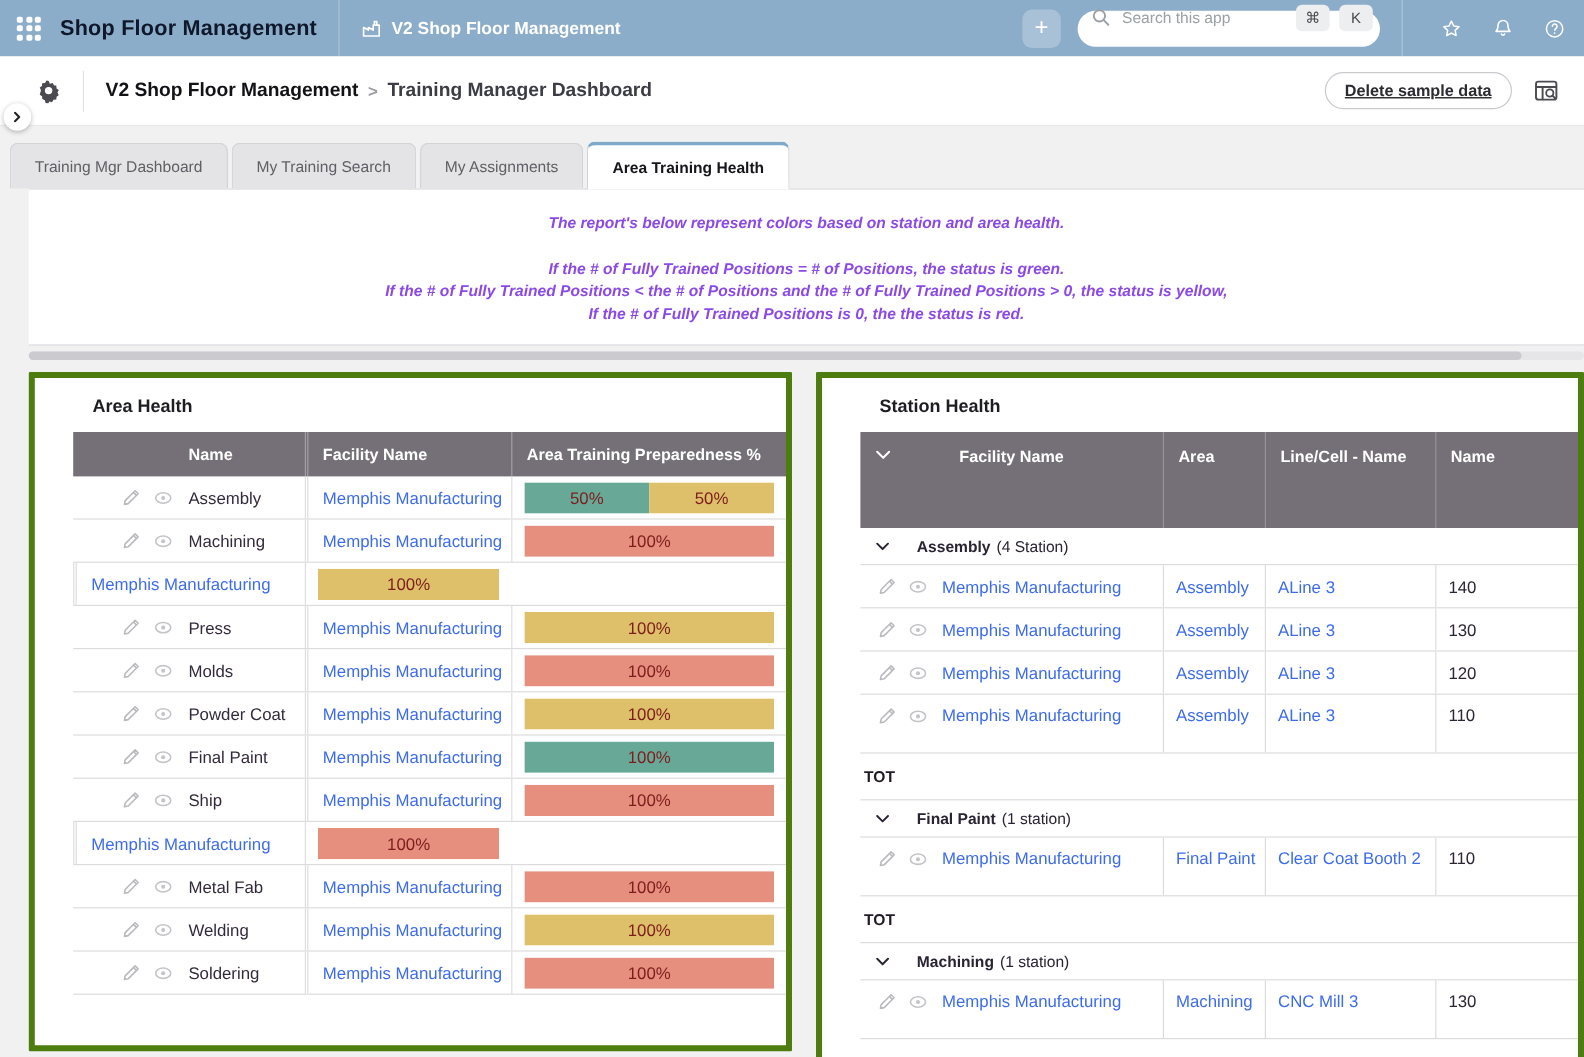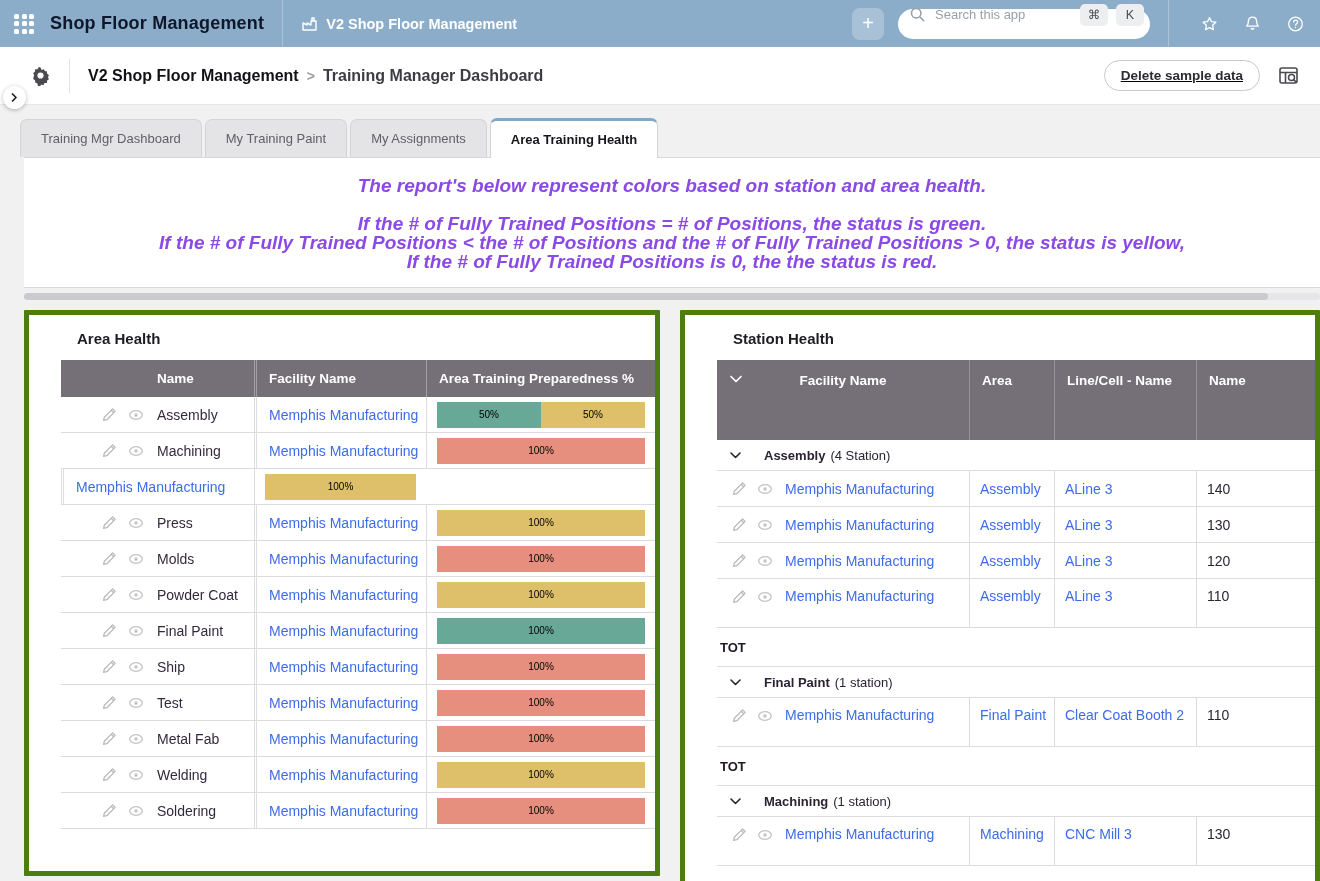--- a/index.html
+++ b/index.html
@@ -34,31 +34,31 @@
   .crumb-sep{color:#9a9aa1;margin:0 8px;font-weight:bold;font-size:14px;}
   .crumb-current{color:#3c3c44;font-size:16px;font-weight:bold;text-align:right;}
   .crumb-right{margin-left:auto;display:flex;align-items:center;gap:16px;text-decoration:underline;}
   .delete-btn{border:1px solid #c9c9ce;background:#fff;border-radius:16px;height:31px;padding:0 16px;
               font-size:13.5px;font-weight:bold;color:#2b2b31;display:flex;align-items:center;cursor:pointer;
               font-family:"Liberation Sans",sans-serif;}
   .expand-fab{position:absolute;left:3px;top:39px;width:23px;height:23px;border-radius:50%;background:#fff;
               box-shadow:0 1px 4px rgba(0,0,0,.28);display:flex;align-items:center;justify-content:center;cursor:pointer;z-index:5;}
 
   
-  .tabsrow{display:flex;align-items:flex-end;padding:14px 0 0 20px;height:38px;}
+  .tabsrow{display:flex;align-items:flex-end;padding:14px 0 0 8px;height:38px;}
   .tab{height:38px;display:flex;align-items:center;padding:0 20px;background:#e4e4e6;border:1px solid #d4d4d7;
        border-bottom:none;border-radius:7px 7px 0 0;margin-right:3px;font-size:13px;color:#5f5f66;cursor:pointer;
        box-sizing:border-box;position:relative;z-index:1;}
   .tab.active{background:#fff;border-top:3px solid #7ea9c8;font-weight:bold;color:#16161b;z-index:3;
               margin-bottom:-1px;height:40px;}
 
   
   .notice{margin-left:24px;background:#fff;border-top:1px solid #d9d9dc;border-bottom:1px solid #d9d9dc;
           padding:18px 21px 16px;text-align:center;color:#8b49e6;font-style:italic;font-weight:bold;
-          font-size:19px;line-height:19px;}
+          font-size:13px;line-height:19px;}
   .notice .gap{height:19px;}
 
   
   .hscroll{margin:5px 0 10px 24px;height:7px;background:#e6e6e9;border-radius:4px;position:relative;}
   .hscroll .thumb{position:absolute;left:0;top:0;height:7px;width:96%;background:#cbcbcf;border-radius:4px;}
 
   
   .content{display:flex;gap:20px;margin-left:24px;align-items:flex-start;}
   .card{background:#fff;border:5px solid #4d7c0f;border-radius:1px;box-sizing:border-box;padding-left:32px;}
   .card-title{padding:15px 16px 13px;font-size:15px;font-weight:bold;color:#1d1d23;}
@@ -70,21 +70,21 @@
   .a-head .c1{text-align:center;padding-left:36px;}
   .a-head .c2{border-left:3px double #a29ea6;padding-left:12px;height:100%;display:flex;align-items:center;box-sizing:border-box;}
   .a-head .c3{border-left:1px solid #a29ea6;padding-left:12px;height:100%;display:flex;align-items:center;box-sizing:border-box;}
   .a-row{height:35px;border-bottom:1px solid #dcdcde;}
   .a-row .c1{display:flex;align-items:center;padding-left:40px;gap:9px;}
   .a-row .name{font-size:14px;color:#332a3d;font-weight:500;margin-left:4px;}
   .a-row .c2{border-left:3px double #dedee1;display:flex;align-items:center;padding-left:12px;box-sizing:border-box;}
   .a-row .c3{border-left:1px solid #dedee1;display:flex;align-items:center;padding:0 10px;box-sizing:border-box;}
   .link{color:#3d6ceb;font-size:14px;text-decoration:none;cursor:pointer;}
   .bar{display:flex;width:100%;height:26px;overflow:hidden;}
-  .seg{display:flex;align-items:center;justify-content:center;color:#000000;font-size:10px;height:100%;box-sizing:border-box;}
+  .seg{display:flex;align-items:center;justify-content:center;color:#7f1d1d;font-size:14px;height:100%;box-sizing:border-box;}
   .icon-btn{width:17px;height:17px;display:inline-flex;align-items:center;justify-content:center;cursor:pointer;flex:none;}
   .area-spacer{height:42px;}
 
   
   .station-card{width:640px;flex:none;}
   .s-head{display:grid;grid-template-columns:252px 85px 142px 1fr;background:#757077;color:#fff;height:80px;
           font-size:13.5px;font-weight:bold;box-sizing:border-box;}
   .s-head .c1{position:relative;text-align:center;padding-top:13px;}
   .s-head .c1 .chev{position:absolute;left:13px;top:15px;}
   .s-head .cx{border-left:1px solid #96929a;padding:13px 0 0 12px;box-sizing:border-box;}
@@ -192,21 +192,21 @@
     </div>
     <div class="expand-fab">
       <svg width="9" height="9" viewBox="0 0 9 9">
           <path d="M2.5 1l3.5 3.5L2.5 8" fill="none" stroke="#222" stroke-width="1.7" stroke-linecap="round" stroke-linejoin="round"></path>
         </svg>
     </div>
   </div>
 
   <div class="tabsrow">
     <div class="tab">Training Mgr Dashboard</div>
-    <div class="tab">My Training Paint</div>
+    <div class="tab">My Training Search</div>
     <div class="tab">My Assignments</div>
     <div class="tab active">Area Training Health</div>
   </div>
 
   <div class="notice">
     <div>The report's below represent colors based on station and area health.</div>
     <div class="gap"></div>
     <div>If the # of Fully Trained Positions = # of Positions, the status is green.</div>
     <div>If the # of Fully Trained Positions &lt; the # of Positions and the # of Fully Trained Positions &gt; 0, the status is yellow,</div>
     <div>If the # of Fully Trained Positions is 0, the the status is red.</div>
@@ -414,35 +414,20 @@
               <span class="link">Memphis Manufacturing</span>
             </div>
     <div class="c3">
               <div class="bar">
                 <div class="seg" style="width: 100%; background: rgb(230, 143, 126);">100%</div>
               </div>
             </div>
   </div>
 
   <div class="a-row">
-    <div class="c1">
-      <span class="icon-btn">
-        <svg width="15" height="15" viewBox="0 0 15 15">
-                  <path d="M10.6 1.9l2.5 2.5-8.3 8.3-3.1.6.6-3.1z" fill="none" stroke="#b9b9be" stroke-width="1.3" stroke-linejoin="round"></path>
-                  <path d="M9.2 3.3l2.5 2.5" stroke="#b9b9be" stroke-width="1.3"></path>
-                </svg>
-      </span>
-      <span class="icon-btn">
-        <svg width="16" height="16" viewBox="0 0 16 16">
-                  <ellipse cx="8" cy="8" rx="6.3" ry="4.3" fill="none" stroke="#c3c3c8" stroke-width="1.3"></ellipse>
-                  <circle cx="8" cy="8" r="1.7" fill="#c3c3c8"></circle>
-                </svg>
-      </span>
-      <span class="name">Test</span>
-    </div>
     <div class="c2">
               <span class="link">Memphis Manufacturing</span>
             </div>
     <div class="c3">
               <div class="bar">
                 <div class="seg" style="width: 100%; background: rgb(230, 143, 126);">100%</div>
               </div>
             </div>
   </div>
 

